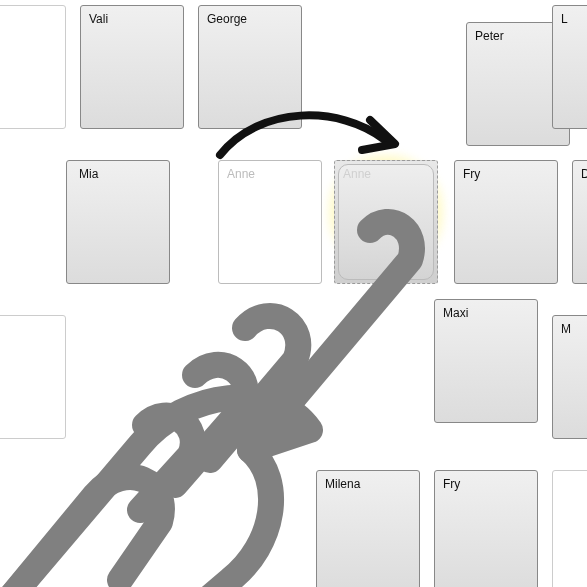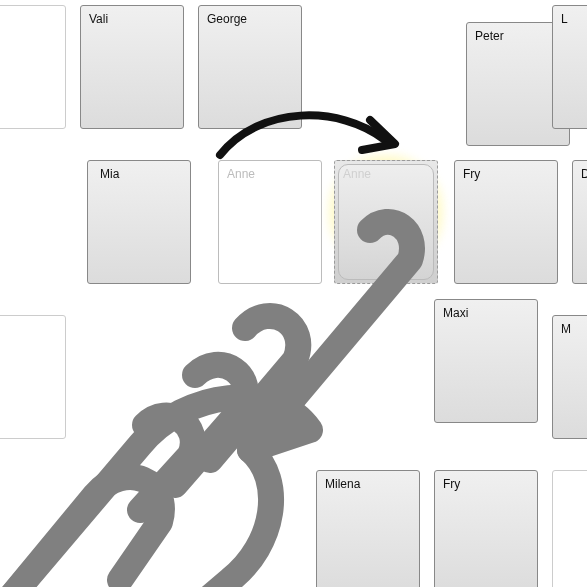--- a/index.html
+++ b/index.html
@@ -74,21 +74,21 @@
 <body>
 
 <div class="canvas">
 
   <div class="tile empty" style="left:-38px; top:5px;"></div>
   <div class="tile" style="left:80px; top:5px;"><span>Vali</span></div>
   <div class="tile" style="left:198px; top:5px;"><span>George</span></div>
   <div class="tile" style="left:434px; top:22px;margin-left:32px;"><span>Peter</span></div>
   <div class="tile" style="left:552px; top:5px;"><span>L</span></div>
 
-  <div class="tile" style="left:87px; top:160px;padding-left:12px;"><span>Mia</span></div>
+  <div class="tile" style="left:66px; top:160px;padding-left:12px;"><span>Mia</span></div>
 
   <div class="target-glow" style="left:326px; top:152px;"></div>
 
   <div class="tile ghost" style="left:218px; top:160px;"><span>Anne</span></div>
 
   <div class="tile target" style="left:334px; top:160px;">
     <div class="inner"></div>
     <span class="tlabel">Anne</span>
   </div>
 

